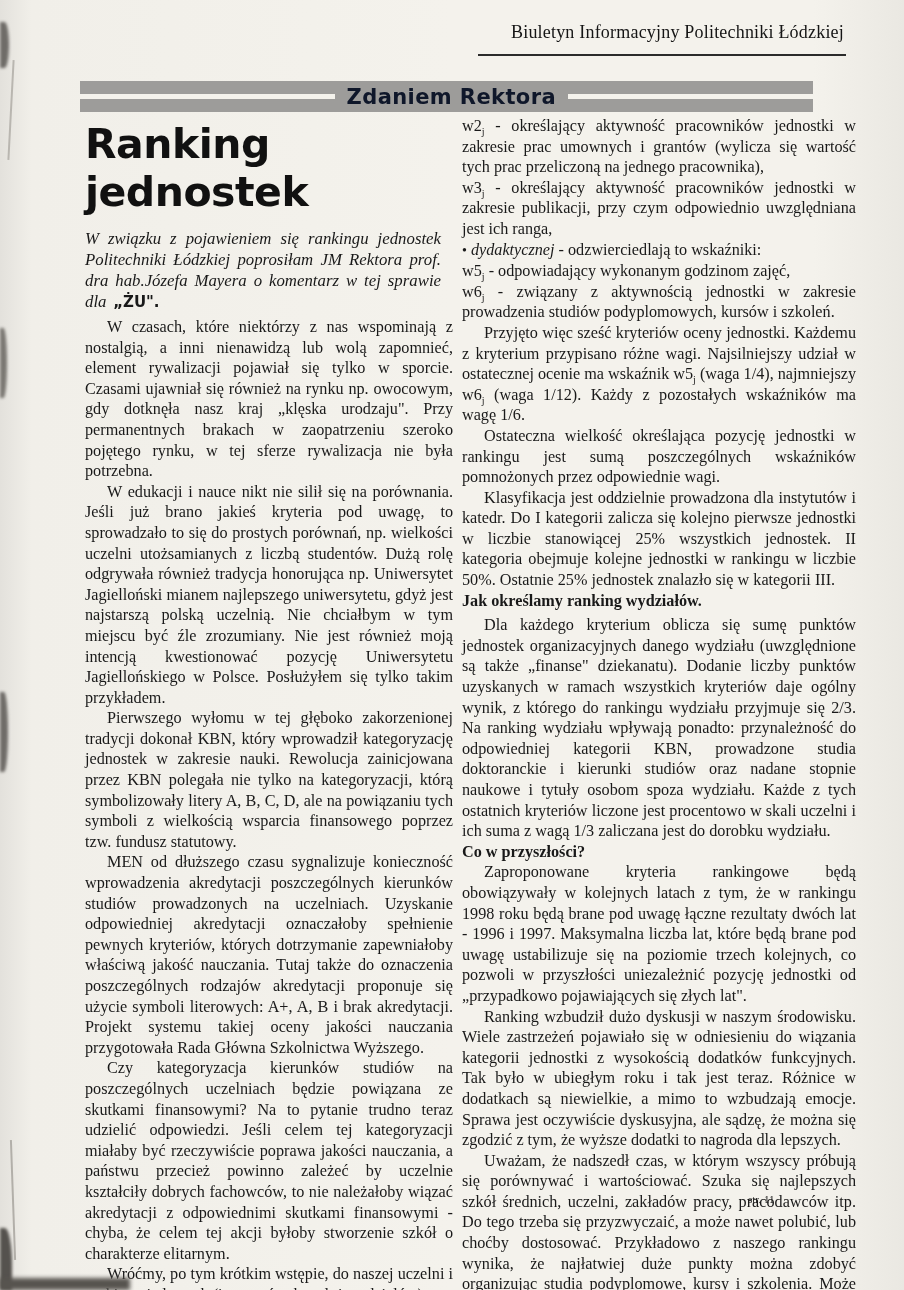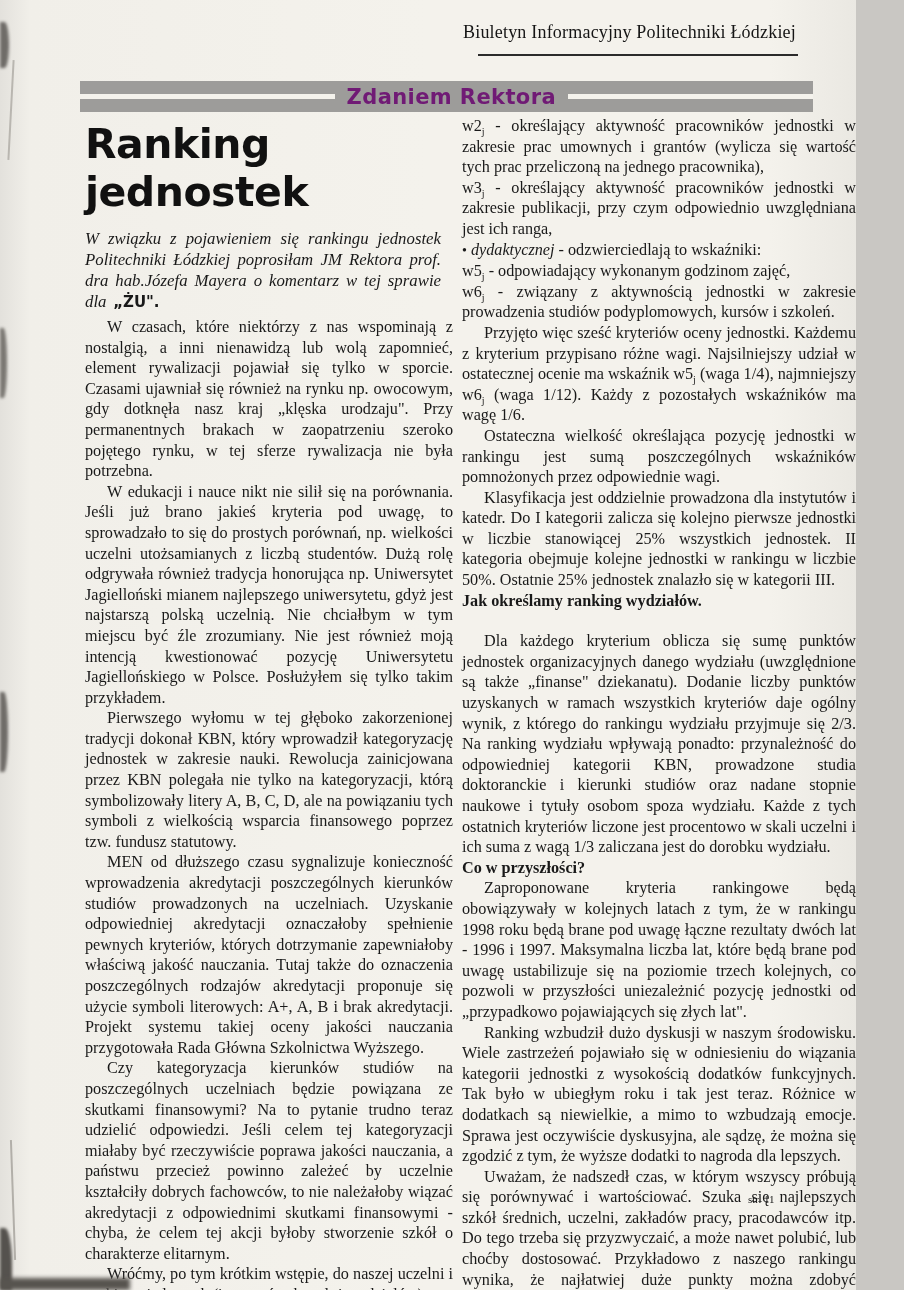--- a/index.html
+++ b/index.html
@@ -1,41 +1,40 @@
 <!DOCTYPE html>
 <html lang="pl"><head>
 <meta charset="utf-8">
 <style>
   html,body { margin:0; padding:0; background:#c9c7c3; }
   .page {
-    position:relative; width:808px; height:1290px; overflow:hidden;
+    position:relative; width:904px; height:1290px; overflow:hidden;
     background:linear-gradient(90deg,#e3e1dc 0%,#f1efe9 3.5%,#f4f2ec 50%,#f4f2ec 90%,#eae8e2 100%);
     font-family:"Liberation Serif","DejaVu Serif",serif;
     color:#191919;
-    padding-left:48px;
   }
   
   .masthead {
     position:absolute; top:22px; right:60px;
     font-size:18px; letter-spacing:0.2px; color:#151515;
   }
   .masthead-rule {
     position:absolute; top:54px; left:478px; right:58px; height:2px; background:#2b2b2b;
   }
   
   .banner {
     position:absolute; top:81px; left:80px; width:733px; height:31px;
     background:#9d9c9a; display:flex; align-items:center;
   }
   .banner .stripe { height:5px; background:#f4f2ec; }
   .banner .stripe.left { flex:1 1 auto; }
   .banner .stripe.right { width:245px; }
   .banner-title {
     font-family:"DejaVu Sans","Liberation Sans",sans-serif;
-    font-weight:bold; font-size:21px; color:#701a75;
+    font-weight:bold; font-size:21px; color:#0f172a;
     margin:0 12px; white-space:nowrap; letter-spacing:0.4px;
   }
   
   .col { position:absolute; text-align:justify; }
   .col-left  { left:85px;  top:120px; width:368px; }
   .col-right { left:462px; top:116px; width:394px; }
   .article-title {
     font-family:"DejaVu Sans","Liberation Sans",sans-serif;
     font-weight:bold; font-size:41px; letter-spacing:-0.5px;
     text-align:left; margin:0 0 12px 0; color:#111;
@@ -44,21 +43,21 @@
     font-style:italic; font-size:16.8px; line-height:21px;
     word-spacing:2.5px; margin:0 12px 4px 0;
   }
   .intro .zu {
     font-style:normal; font-weight:bold; font-size:15px;
     font-family:"DejaVu Sans","Liberation Sans",sans-serif;
   }
   .body-p { margin:0; font-size:16.2px; line-height:20.6px; }
   .body-p.indent { text-indent:22px; }
   .body-p.heading { font-weight:bold; }
-  .body-p.spaced { margin-top:20px; }
+  .body-p.spaced { margin-top:4px; }
   .body-p sub { font-size:0.62em; line-height:0; }
   .body-p i { font-style:italic; }
   .bullet { font-size:14px; }
   
   .page-number { position:absolute; left:748px; top:1193px; font-size:11px; }
   
   .artifact { position:absolute; pointer-events:none; }
   .a1 { left:0; top:22px;   width:9px;  height:46px; background:#6f6c68; border-radius:0 60% 60% 0; filter:blur(1.5px); }
   .a2 { left:0; top:328px;  width:7px;  height:70px; background:#7a7772; border-radius:0 60% 60% 0; filter:blur(1.5px); }
   .a3 { left:0; top:692px;  width:8px;  height:80px; background:#6f6c68; border-radius:0 60% 60% 0; filter:blur(1.5px); }

